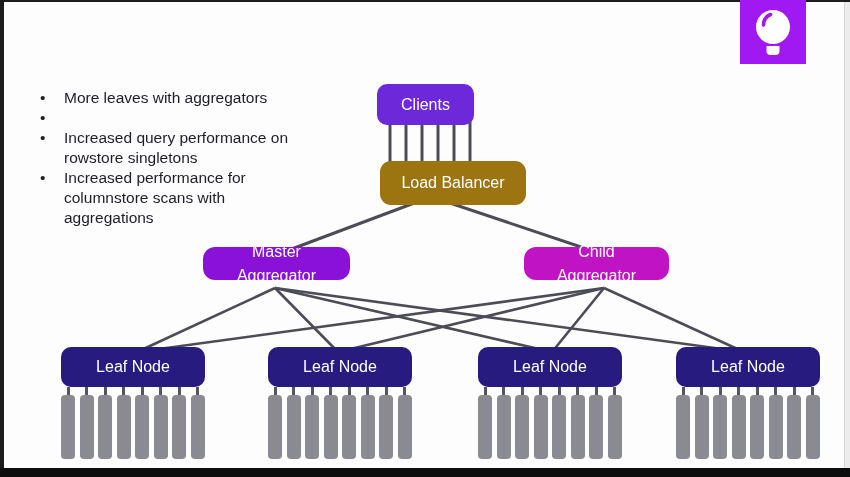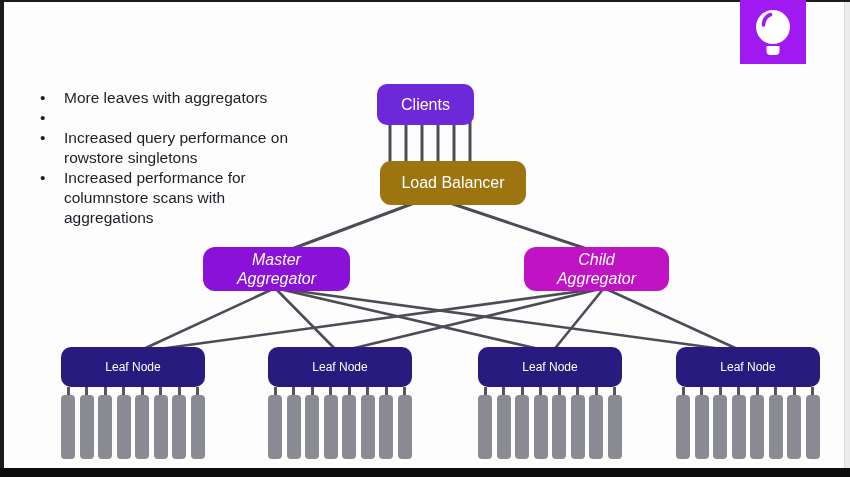--- a/index.html
+++ b/index.html
@@ -32,24 +32,24 @@
   .bullets li .btext{white-space:pre-line;}
 
   .edges{position:absolute;left:0;top:0;z-index:1;}
 
   .node{
     position:absolute;display:flex;align-items:center;justify-content:center;
     color:#ffffff;text-align:center;z-index:2;white-space:pre-line;
   }
   .node-clients{left:377px;top:84px;width:97px;height:41px;border-radius:10px;font-size:16px;}
   .node-lb{left:358px;top:161px;width:146px;height:44px;border-radius:11px;font-size:16px;margin-left:22px;}
-  .node-agg{width:147px;height:44px;border-radius:12px;font-size:16px;line-height:19px;font-style:italic;}
+  .node-agg{width:147px;height:33px;border-radius:12px;font-size:16px;line-height:24px;}
   .node-master{left:203px;top:247px;}
   .node-child{left:524px;top:247px;width:145px;}
-  .node-leaf{top:347px;width:144px;height:40px;border-radius:10px;font-size:12px;}
+  .node-leaf{top:347px;width:144px;height:40px;border-radius:10px;font-size:16px;}
 
   .bars{
     position:absolute;top:387px;width:144px;display:flex;justify-content:space-between;z-index:2;
   }
   .bar{
     position:relative;width:14px;height:64px;margin-top:8px;border-radius:4px;
   }
   .bar::before{
     content:'';position:absolute;top:-8px;left:50%;width:3px;margin-left:-1.5px;height:8px;
     background:#55555e;

